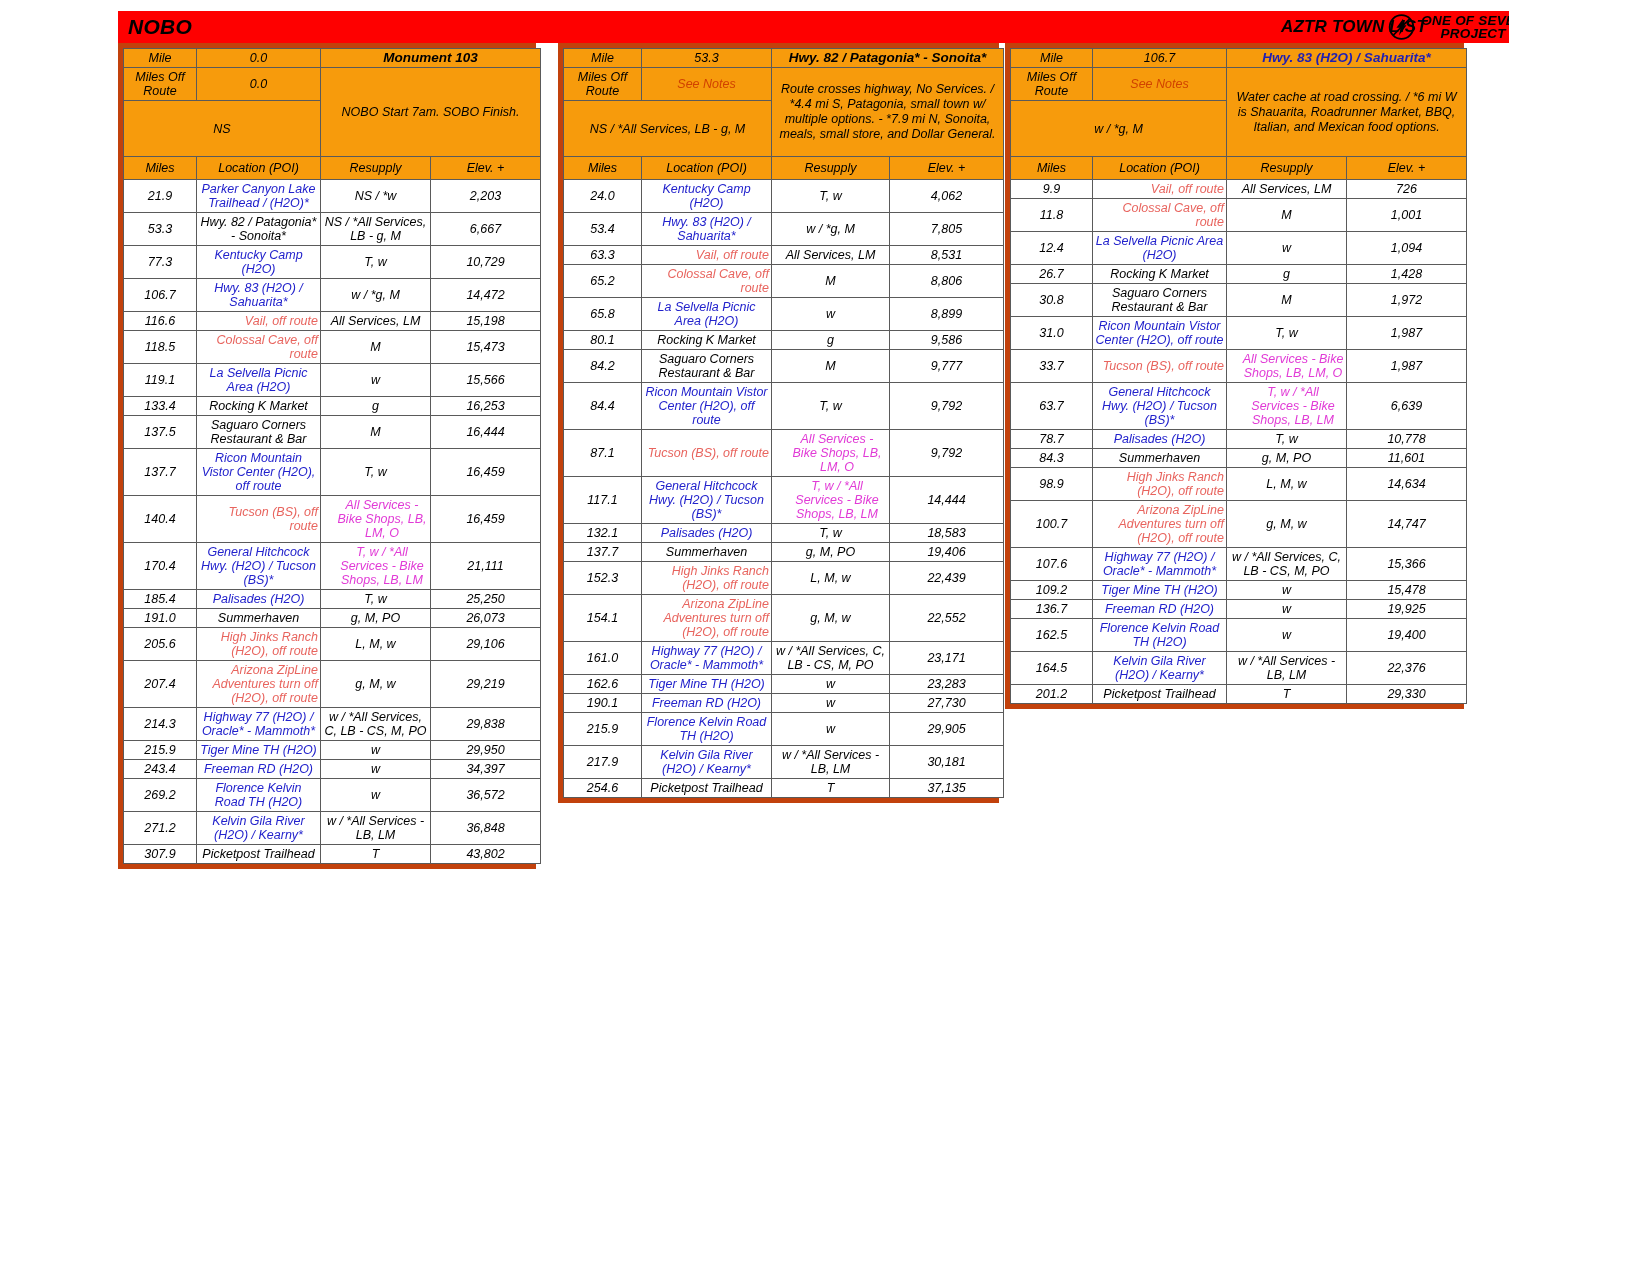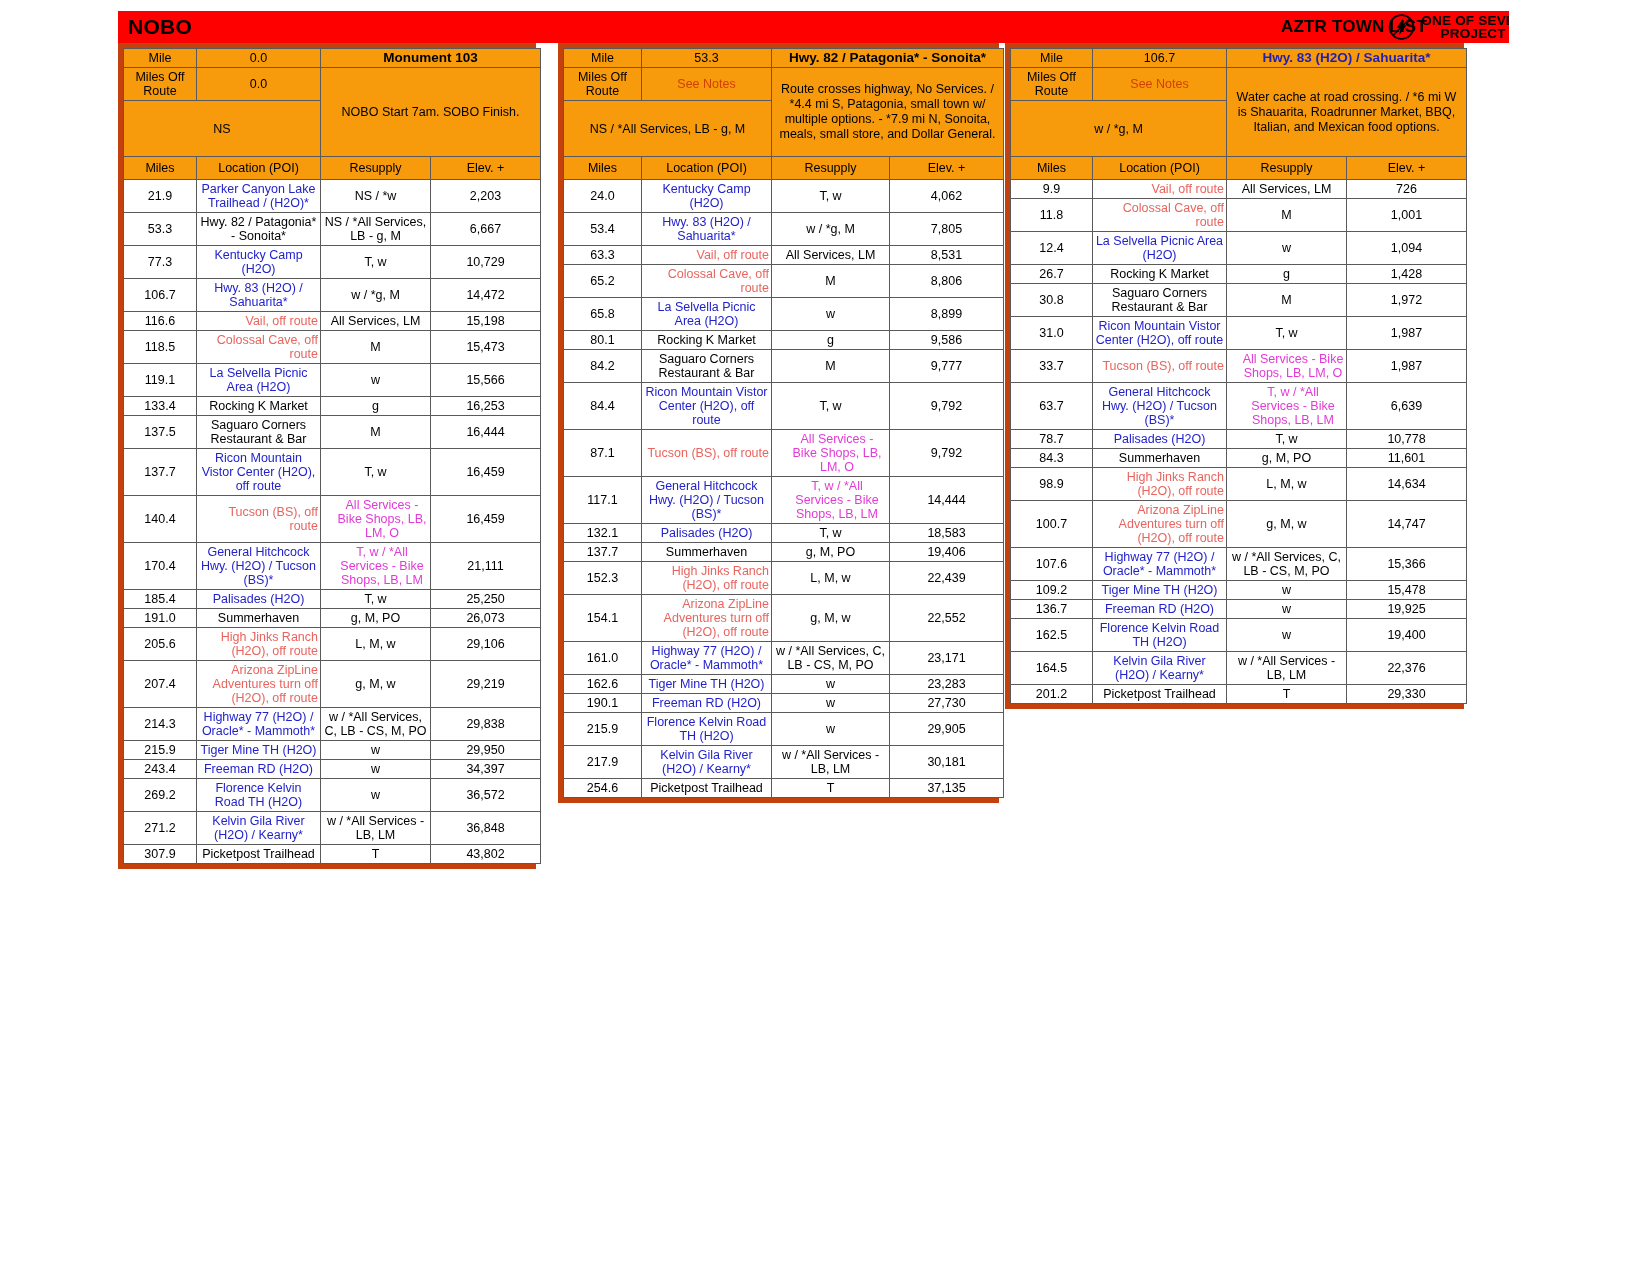--- a/index.html
+++ b/index.html
@@ -1,21 +1,21 @@
 <!DOCTYPE html>
 <html><head>
 <meta charset="utf-8">
 <style>
   html,body{margin:0;padding:0;background:#ffffff;}
   body{
     font-family:"Liberation Sans","DejaVu Sans",sans-serif;
     width:1651px;height:1276px;
     -webkit-font-smoothing:antialiased;
   }
-  .page{position:relative;width:1509px;height:1276px;overflow:hidden;}
+  .page{position:relative;width:1509px;height:1276px;overflow:hidden;font-style:italic;}
 
   
   .banner{
     position:absolute;left:118px;top:11px;width:1415px;height:32px;
     background:#fe0000;display:flex;align-items:center;
   }
   .banner-nobo{
     position:absolute;left:10px;top:50%;transform:translateY(-50%);
     font-size:21px;font-weight:bold;color:#000;letter-spacing:.3px;
   }

